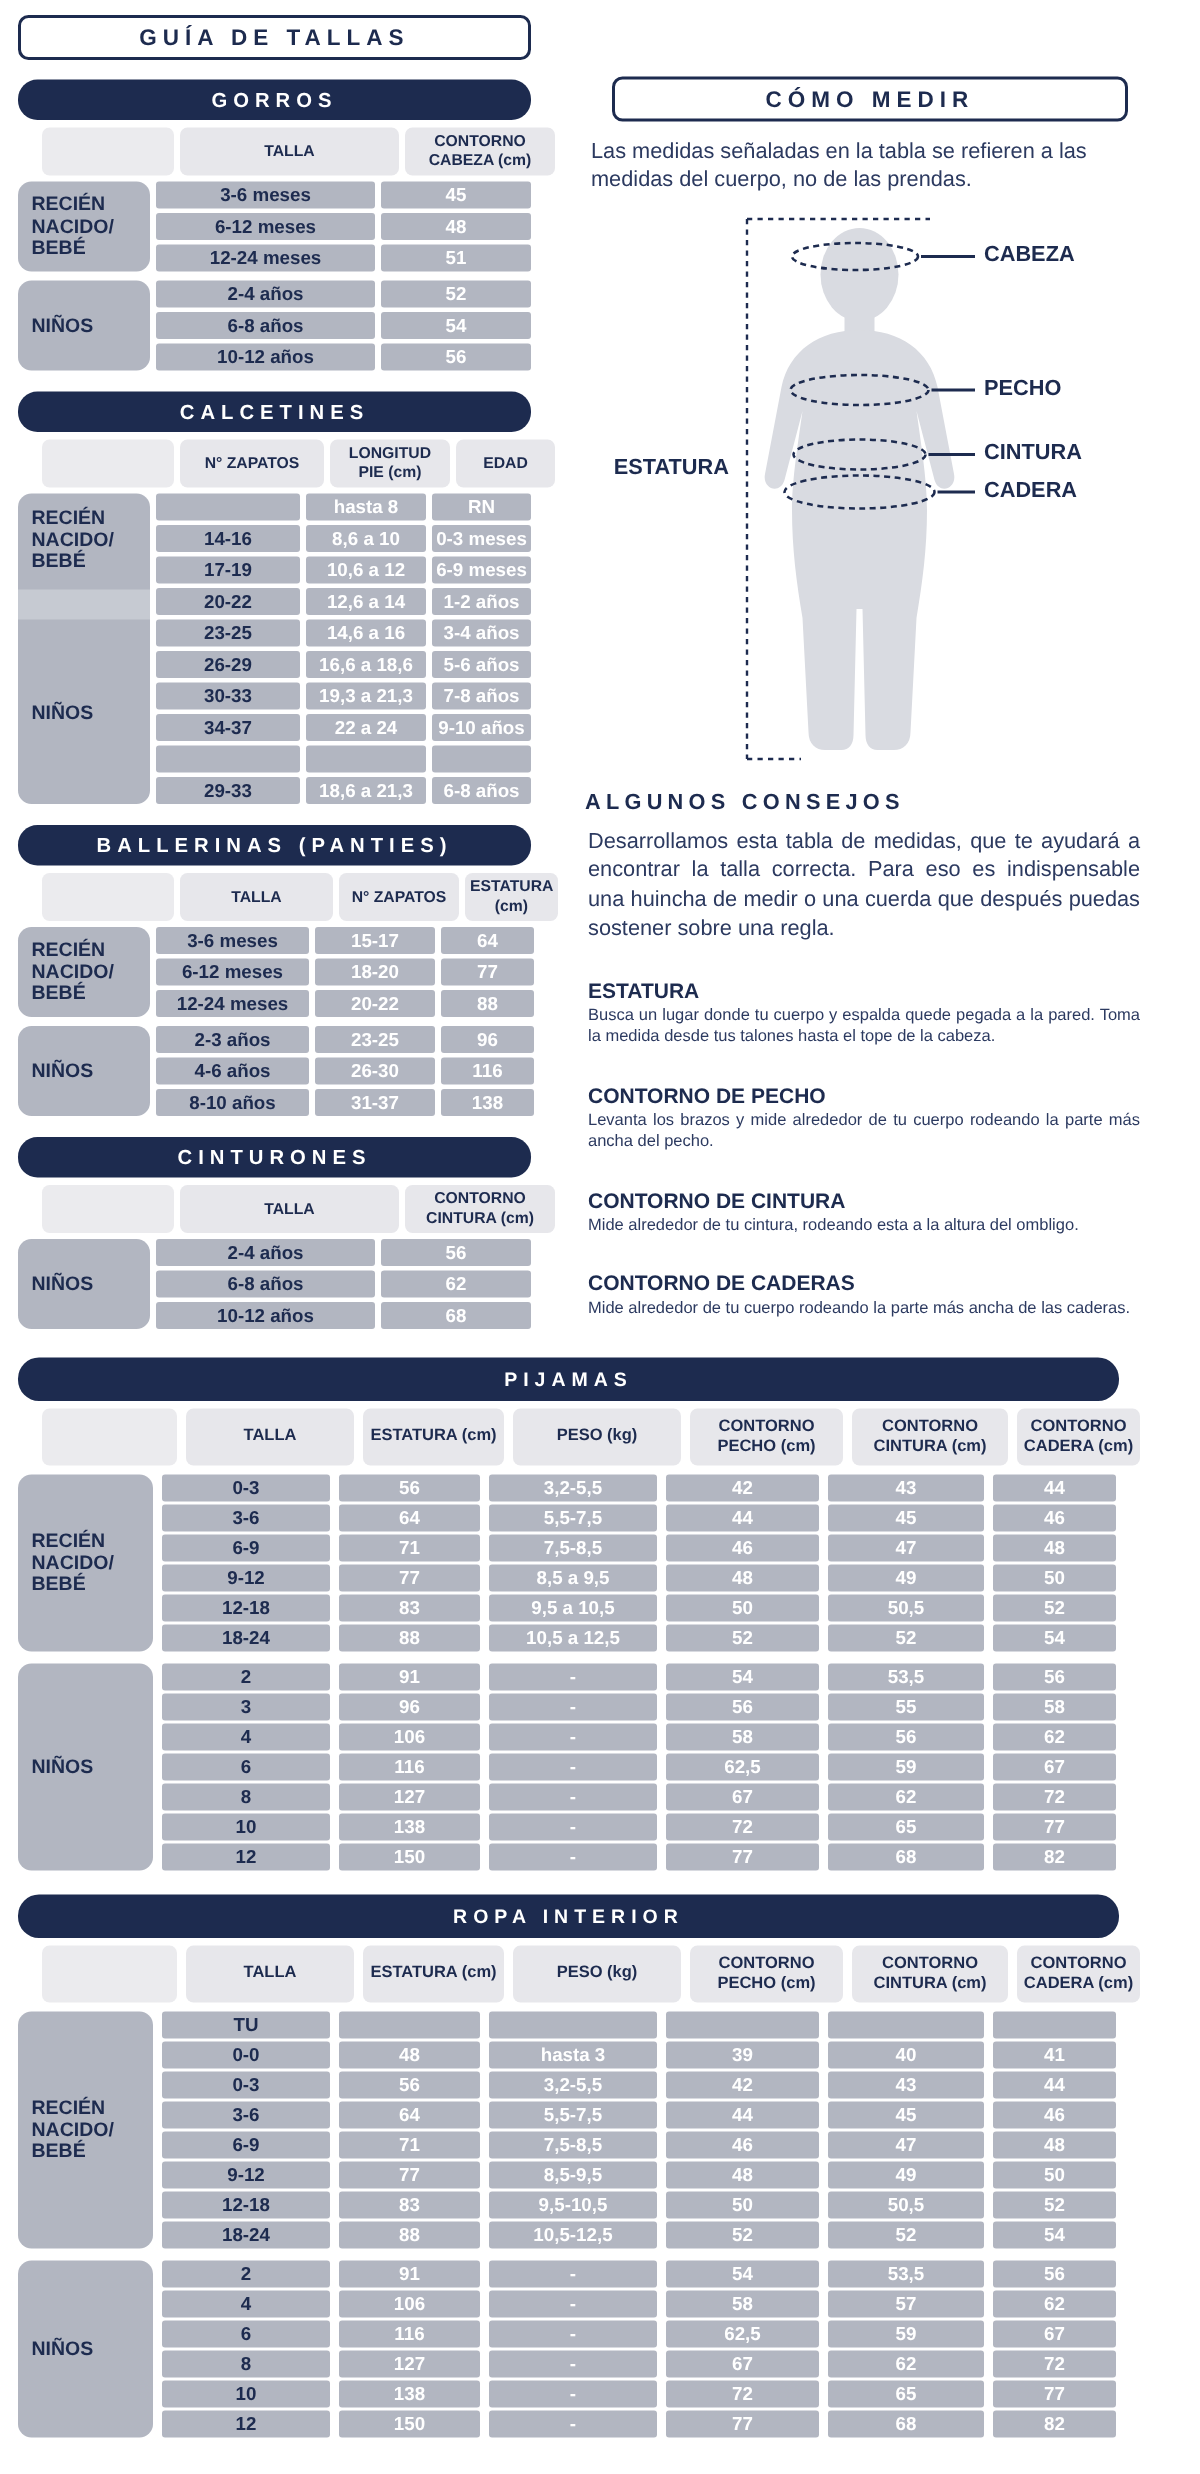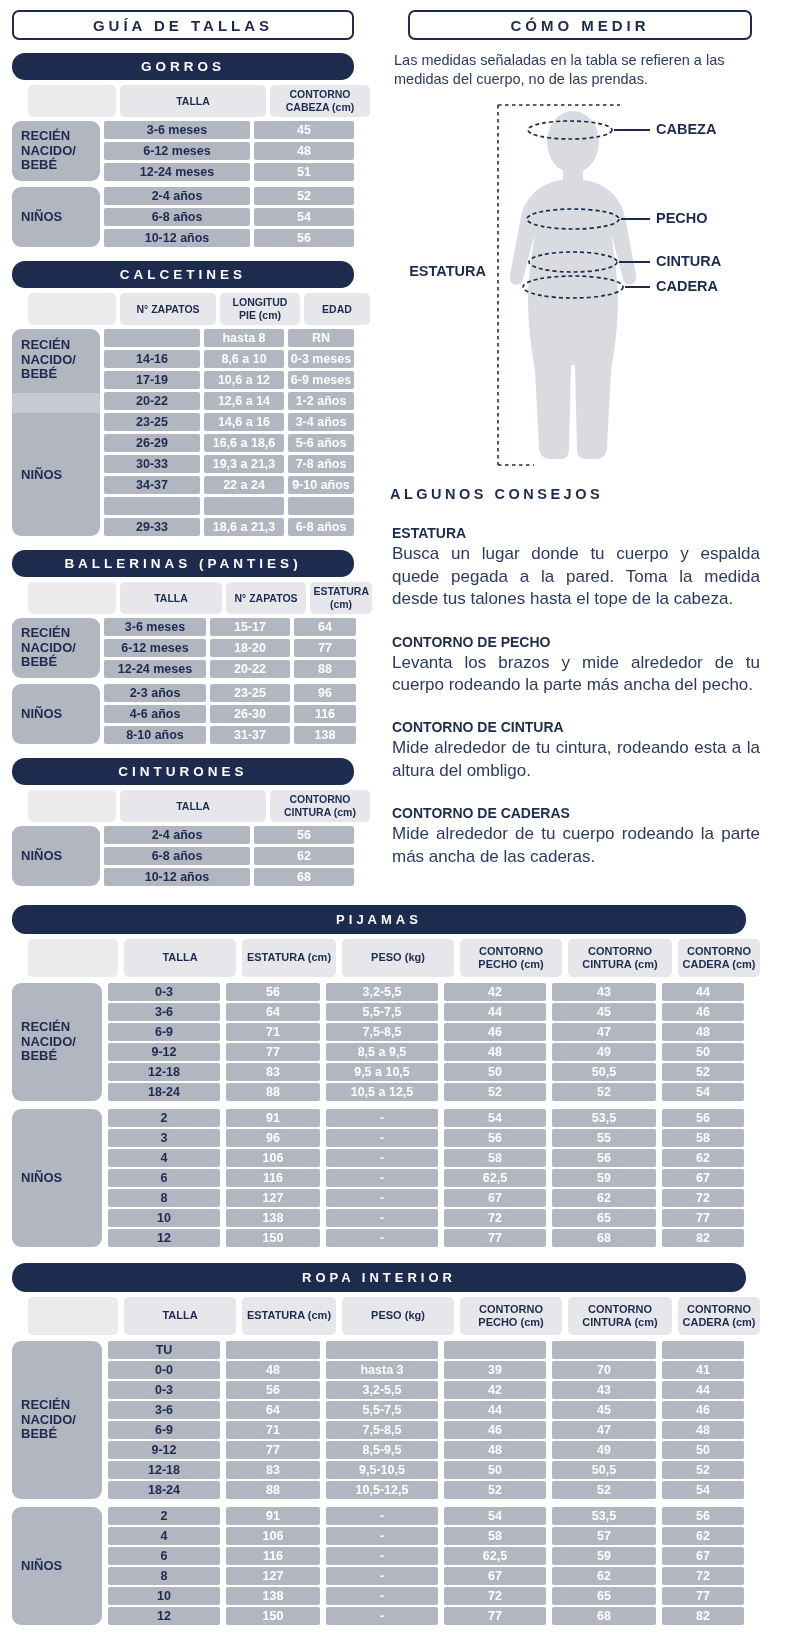--- a/index.html
+++ b/index.html
@@ -14,21 +14,21 @@
   .big-tables{ position:absolute; left:12px;  top:905px; width:734px; }
 
   
   .title-box {
     border:2px solid #1d2b4f; border-radius:7px;
     height:30px; display:flex; align-items:center; justify-content:center;
     font-weight:bold; font-size:15px; letter-spacing:4px; color:#1d2b4f;
     background:#fff;
   }
   .left-col .title-box { margin-bottom:13px; }
-  .right-col .title-box { margin-left:18px; margin-right:10px; }
+  .right-col .title-box { margin-left:18px; margin-right:10px;margin-top:41px; }
 
   
   .bar {
     height:27px; background:#1d2b4f; border-radius:13px;
     display:flex; align-items:center; justify-content:center;
     color:#fff; font-weight:bold; font-size:13.5px; letter-spacing:4px;
     margin-bottom:5px;
   }
   .big .bar { height:29px; border-radius:14px; font-size:13px; }
 
@@ -91,21 +91,21 @@
   .consejos-title {
     margin-top:14px; text-align:left;
     font-weight:bold; font-size:14.5px; letter-spacing:3.5px; color:#1d2b4f;
   }
   .consejos-intro {
     margin-top:9px; text-align:justify;
     font-size:14.5px; line-height:1.32; color:#2c3a60; padding:0 2px;
   }
   .cm-section { margin-top:23px; padding:0 2px; }
   .cm-section h3 { font-size:14px; font-weight:bold; color:#1d2b4f; margin-bottom:2px; }
-  .cm-section p  { font-size:17px; line-height:1.32; color:#2c3a60; text-align:justify; }
+  .cm-section p  { font-size:11px; line-height:1.32; color:#2c3a60; text-align:justify; }
 </style>
 </head>
 <body>
 
 <div class="left-col">
   <div class="title-box">GUÍA DE TALLAS</div>
 
   <section class="size-table s-gorros">
     <div class="bar">GORROS</div>
     <div class="thead tbl-gorros">
@@ -284,20 +284,21 @@
       </g>
     </svg>
     <span class="dlabel cabeza">CABEZA</span>
     <span class="dlabel pecho">PECHO</span>
     <span class="dlabel cintura">CINTURA</span>
     <span class="dlabel cadera">CADERA</span>
     <span class="dlabel estatura">ESTATURA</span>
   </div>
 
   <div class="consejos-title">ALGUNOS CONSEJOS</div>
+  <p class="consejos-intro">Desarrollamos esta tabla de medidas, que te ayudará a encontrar la talla correcta. Para eso es indispensable una huincha de medir o una cuerda que después puedas sostener sobre una regla.</p>
 
   <div class="cm-section">
     <h3>ESTATURA</h3>
     <p>Busca un lugar donde tu cuerpo y espalda quede pegada a la pared. Toma la medida desde tus talones hasta el tope de la cabeza.</p>
   </div>
   <div class="cm-section">
     <h3>CONTORNO DE PECHO</h3>
     <p>Levanta los brazos y mide alrededor de tu cuerpo rodeando la parte más ancha del pecho.</p>
   </div>
   <div class="cm-section">
@@ -431,21 +432,21 @@
           <div class="cell c0">TU</div>
           <div class="cell"></div>
           <div class="cell"></div>
           <div class="cell"></div>
           <div class="cell"></div>
           <div class="cell"></div>
           <div class="cell c0">0-0</div>
           <div class="cell">48</div>
           <div class="cell">hasta 3</div>
           <div class="cell">39</div>
-          <div class="cell">70</div>
+          <div class="cell">40</div>
           <div class="cell">41</div>
           <div class="cell c0">0-3</div>
           <div class="cell">56</div>
           <div class="cell">3,2-5,5</div>
           <div class="cell">42</div>
           <div class="cell">43</div>
           <div class="cell">44</div>
           <div class="cell c0">3-6</div>
           <div class="cell">64</div>
           <div class="cell">5,5-7,5</div>

